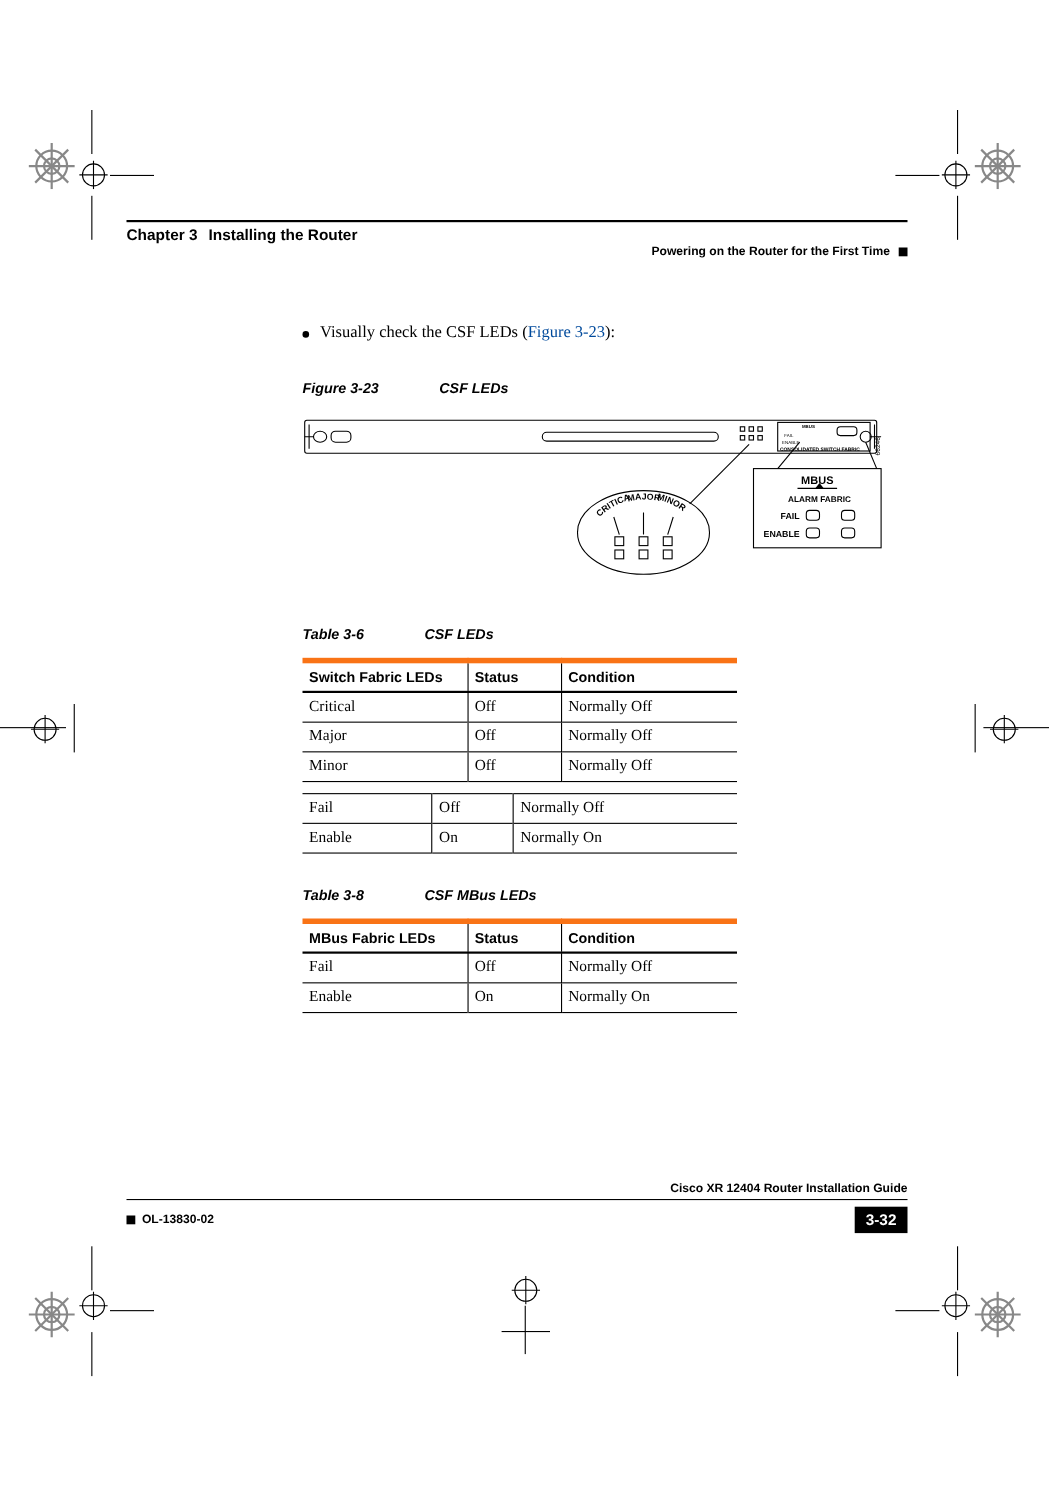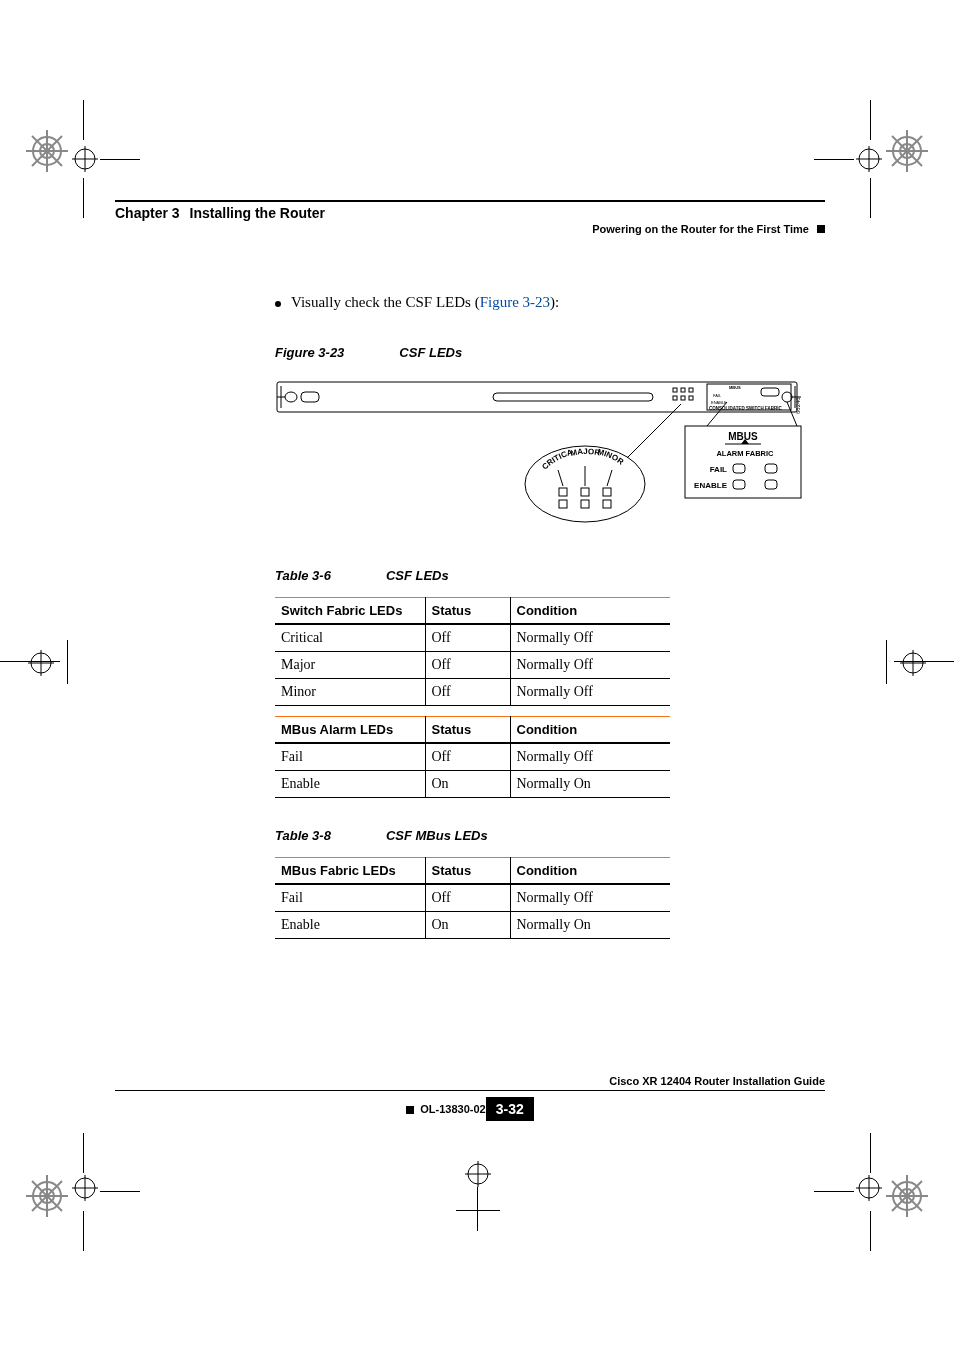--- a/index.html
+++ b/index.html
@@ -78,21 +78,21 @@
     margin-bottom: 10px;
   }
   table.data {
     width: 395px;
     border-collapse: collapse;
     font-size: 14px;
     margin-bottom: 10px;
   }
   table.data tr { border-top: 1px solid #000; }
   table.data tr:last-child { border-bottom: 1px solid #000; }
-  table.data tr.header-row { border-top: 1px solid #f97316; border-bottom: 2px solid #000; margin-top: 39px; }
+  table.data tr.header-row { border-top: 5px solid #f97316; border-bottom: 2px solid #000; margin-top: 39px; }
   table.data th {
     font-family: Arial, Helvetica, sans-serif;
     font-weight: bold;
     font-size: 13px;
     text-align: left;
     padding: 5px 6px;
     border-left: 1px solid #000;
   }
   table.data td {
     padding: 5px 6px;
@@ -113,21 +113,21 @@
   .footer-top {
     border-bottom: 1.5px solid #000;
     font-family: Arial, Helvetica, sans-serif;
     font-weight: bold;
     font-size: 11px;
     text-align: right;
     padding-bottom: 3px;
   }
   .footer-bottom {
     display: flex;
-    justify-content: center;
+    justify-content: space-between;
     align-items: center;
     padding-top: 6px;
     font-family: Arial, Helvetica, sans-serif;
     font-weight: bold;
     font-size: 11px;
   }
   .page-num {
     background: #000;
     color: #fff;
     padding: 4px 10px;
@@ -399,25 +399,20 @@
       <tr>
             <td>Minor</td>
             <td>Off</td>
             <td>Normally Off</td>
           </tr>
     </tbody>
       </table>
 
     <table class="data">
       <tbody>
-          <tr class="header-row">
-        <th class="col1">MBus Alarm LEDs</th>
-        <th class="col2">Status</th>
-        <th class="col3">Condition</th>
-      </tr>
       <tr>
             <td>Fail</td>
             <td>Off</td>
             <td>Normally Off</td>
           </tr>
       <tr>
             <td>Enable</td>
             <td>On</td>
             <td>Normally On</td>
           </tr>

